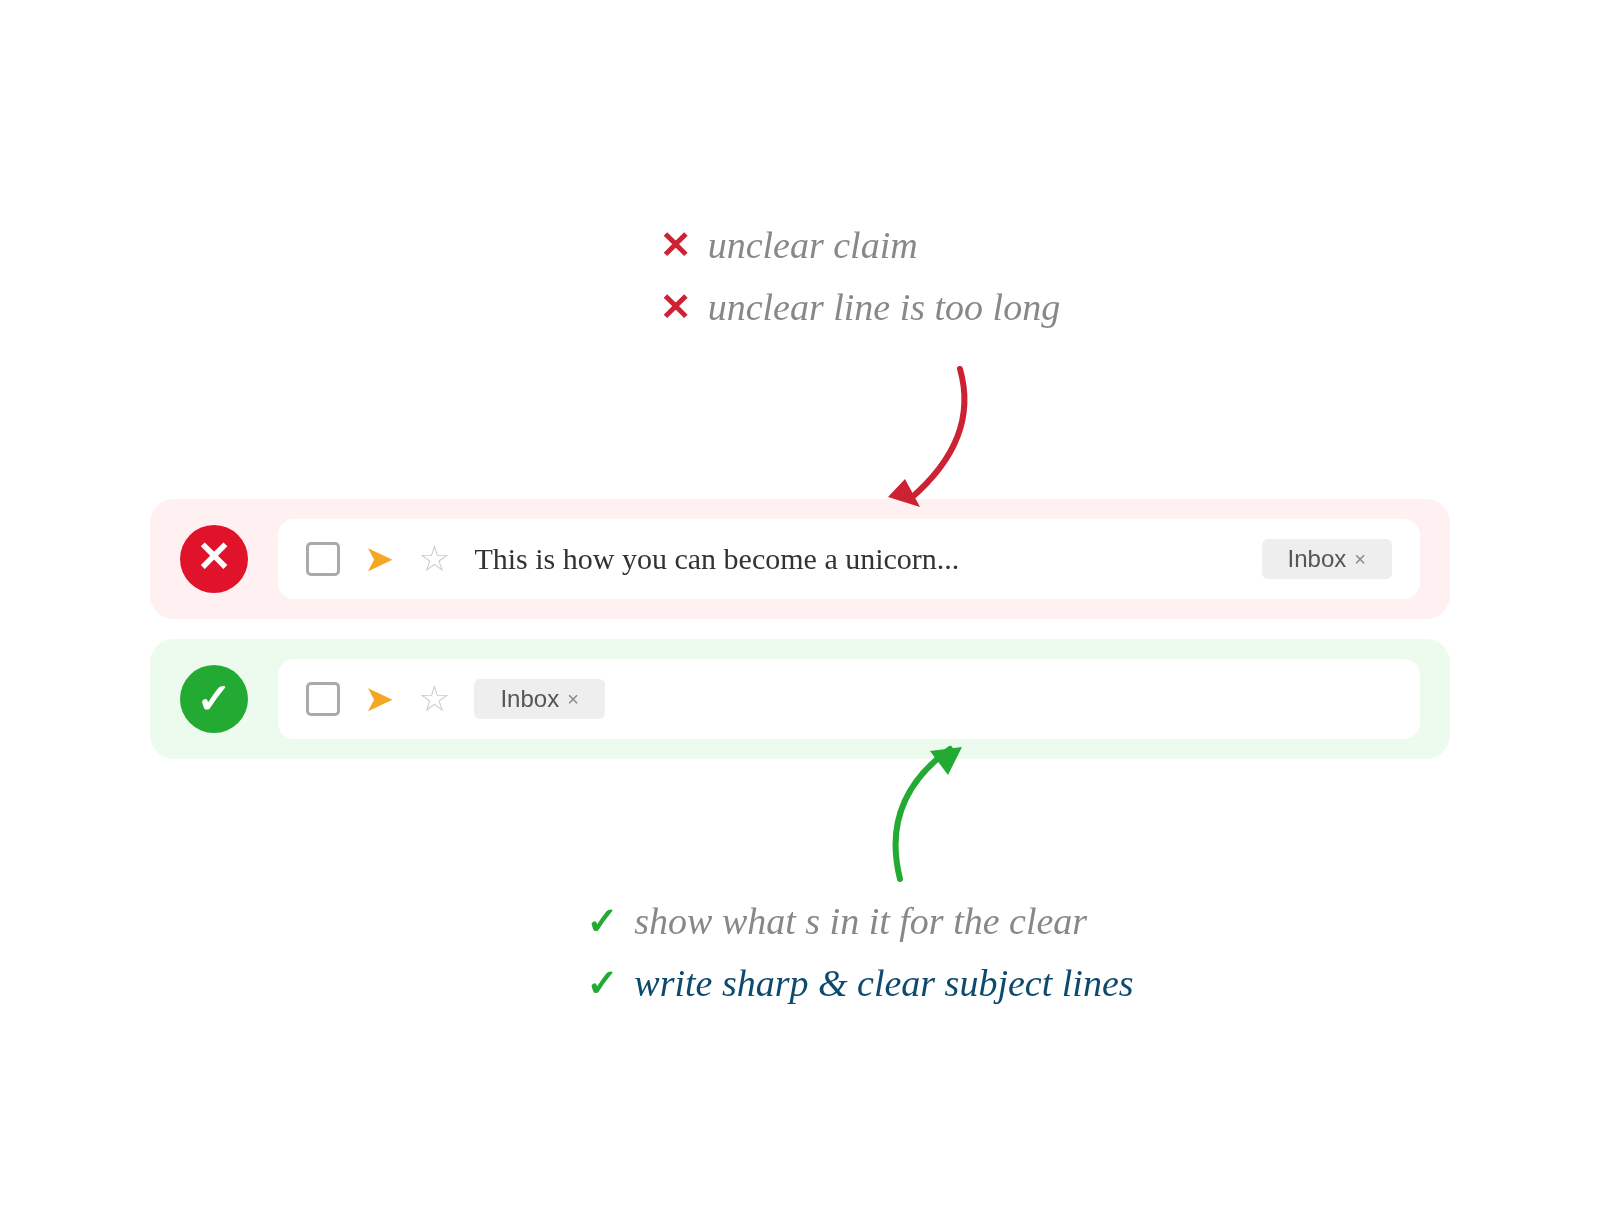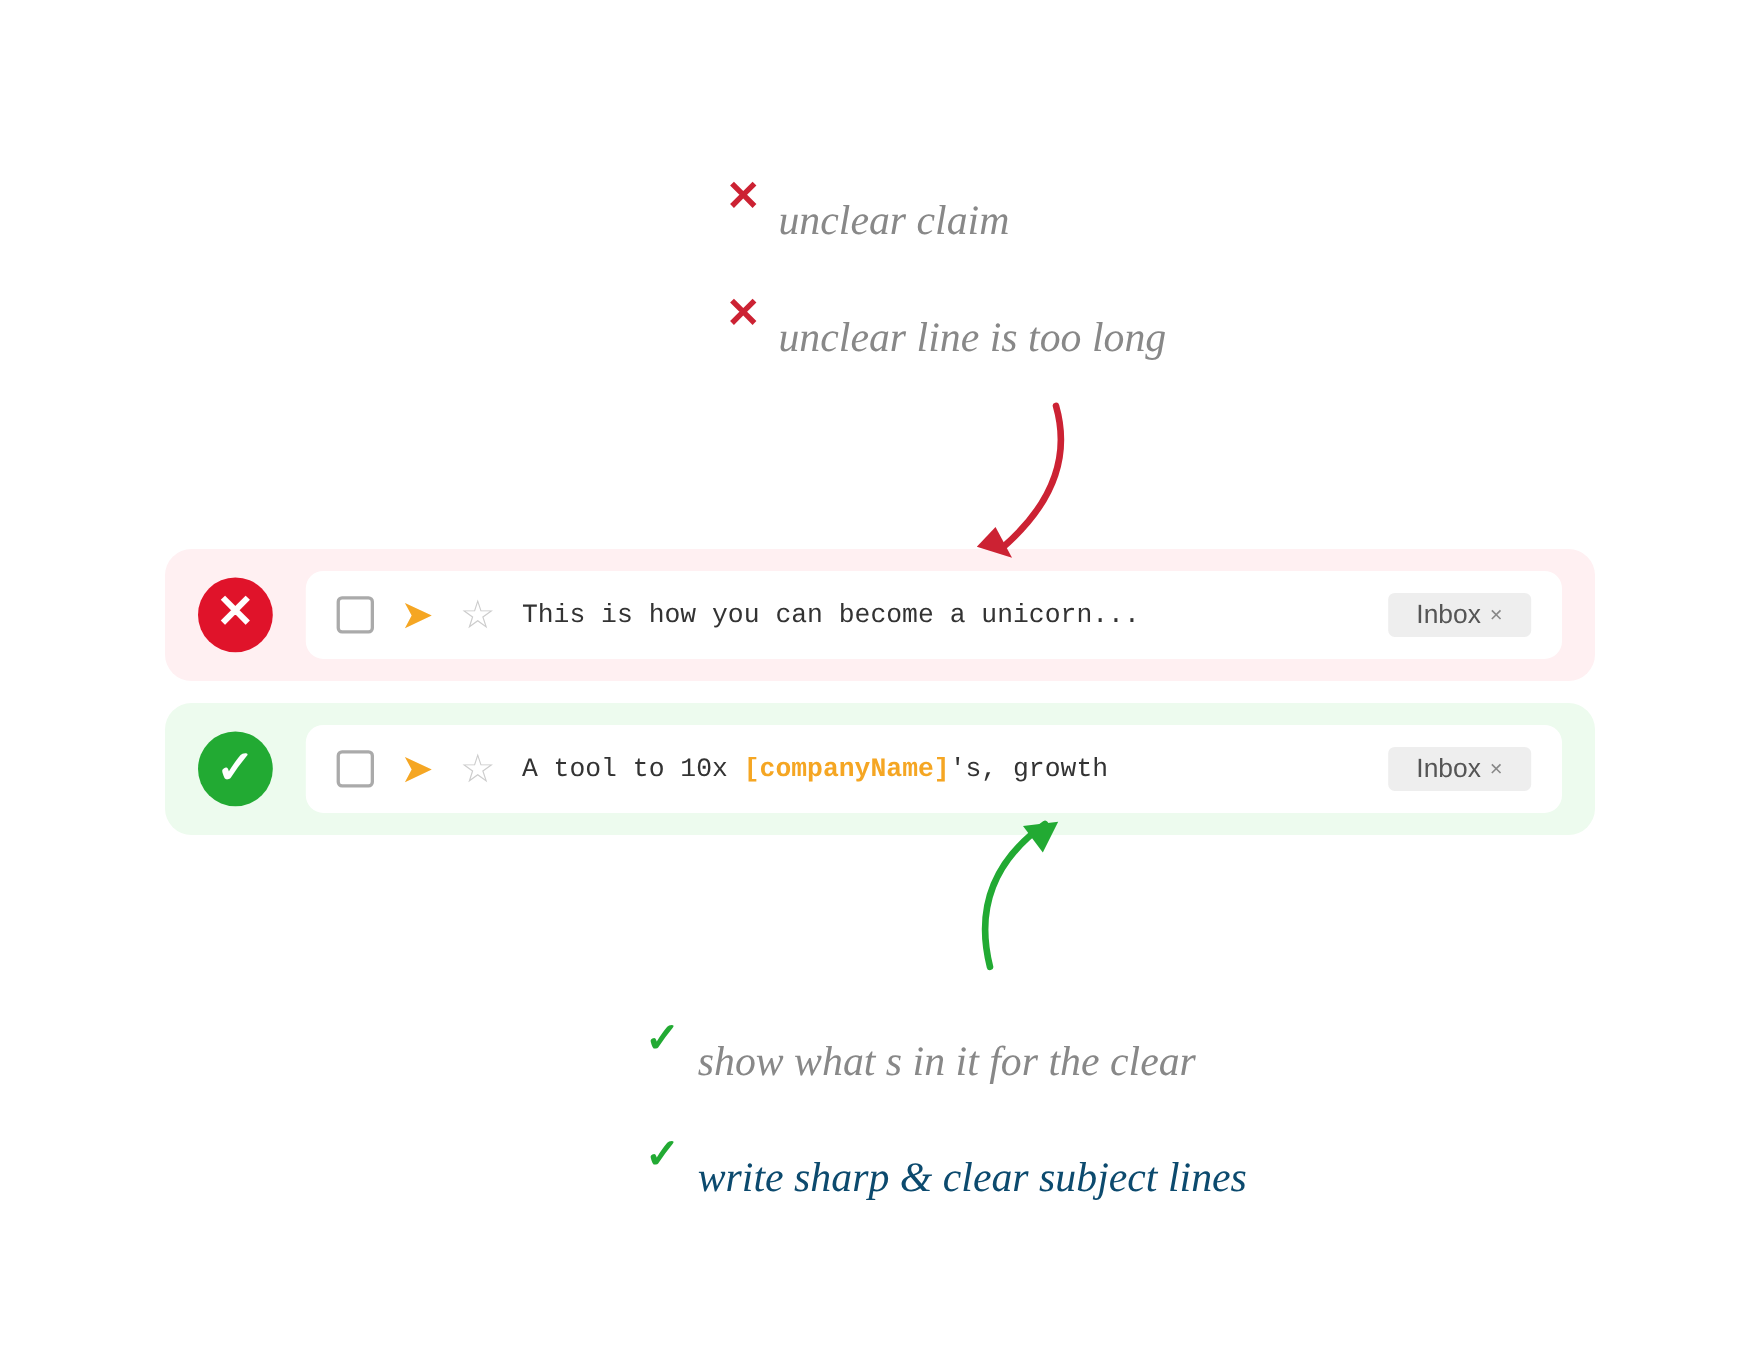--- a/index.html
+++ b/index.html
@@ -51,21 +51,20 @@
       font-size: 38px;
       font-weight: bold;
       line-height: 1;
     }
 
     .annotation-text {
       font-family: 'Georgia', serif;
       font-size: 38px;
       color: #888888;
       font-style: italic;
-      margin-top: 44px;
     }
 
     
     .arrow-container-red {
       position: relative;
       height: 160px;
       width: 200px;
       left: 120px;
       margin-bottom: -20px;
     }
@@ -168,22 +167,22 @@
     
     .star-icon {
       flex-shrink: 0;
       font-size: 36px;
       color: #cccccc;
     }
 
     
     .email-subject {
       flex: 1;
-      font-family: Liberation Mono, monospace;
-      font-size: 24px;
+      font-family: Liberation Serif, serif;
+      font-size: 30px;
       color: #333333;
     }
 
     .email-subject .highlight {
       color: #f5a623;
       font-weight: bold;
     }
 
     
     .inbox-badge {
@@ -280,23 +279,20 @@
     </div>
 
     <div class="email-card-good">
       <div class="status-icon-good">
         <span class="check-mark">✓</span>
       </div>
       <div class="email-row-inner">
         <div class="checkbox-icon"></div>
         <span class="chevron-icon">➤</span>
         <span class="star-icon">☆</span>
-        <span class="email-subject">
-          <span>A tool to 10x </span><span class="highlight">[companyName]</span><span>'s, growth</span>
-        </span>
         <div class="inbox-badge">
           <span>Inbox</span>
           <span class="close-x">×</span>
         </div>
       </div>
     </div>
 
   </div>
 
   <div class="arrow-container-green">

